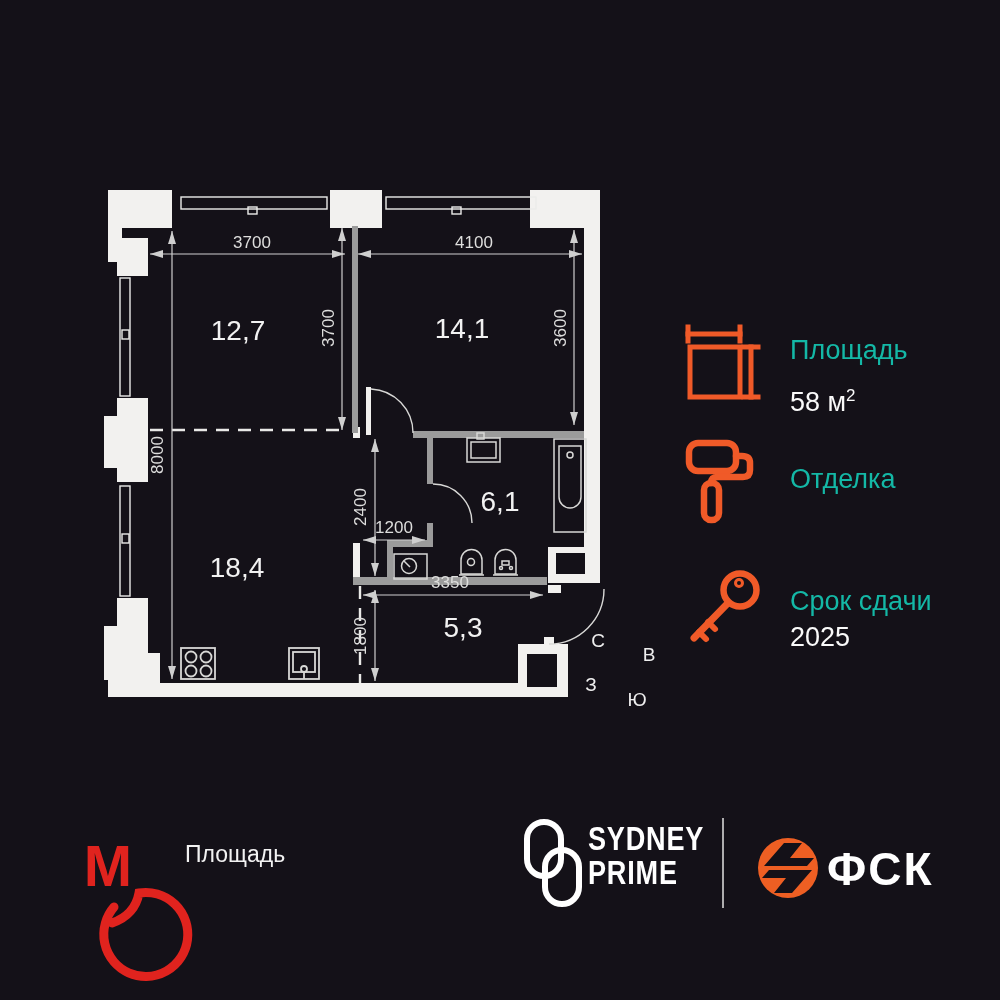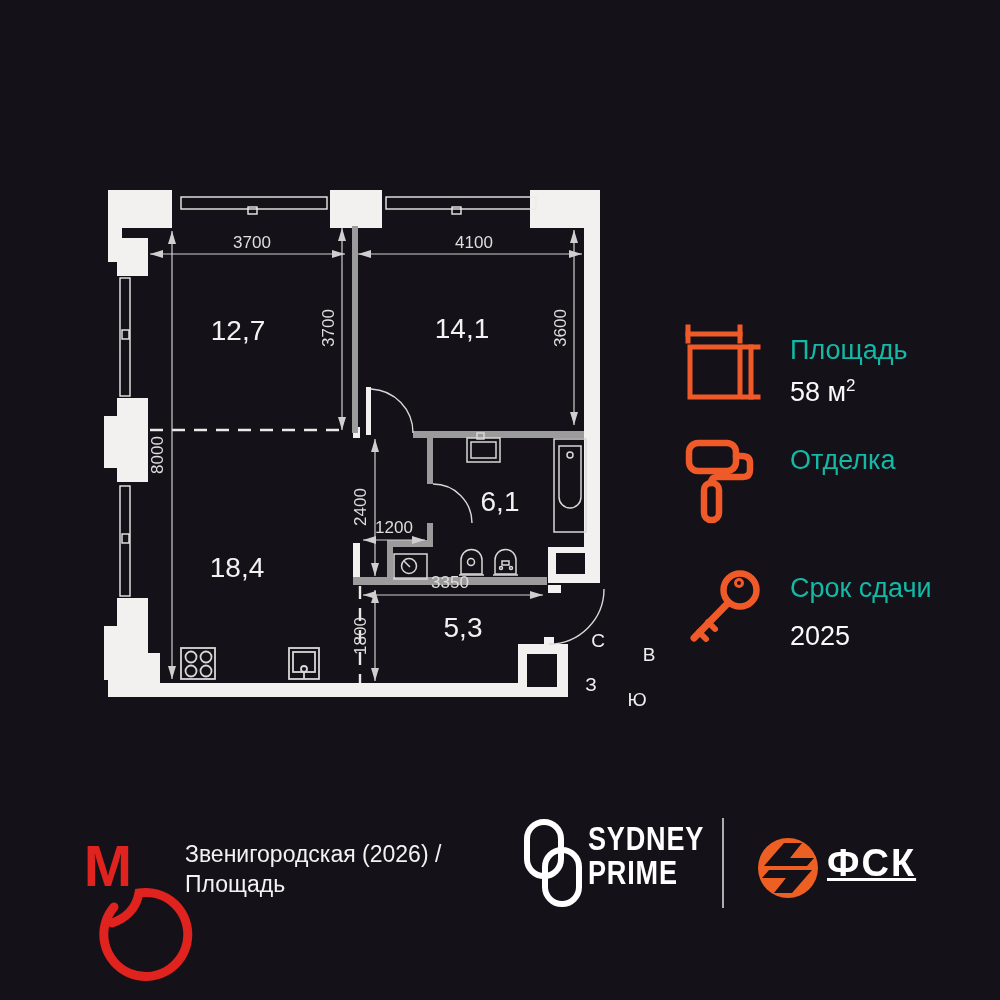--- a/index.html
+++ b/index.html
@@ -7,29 +7,29 @@
        font-family:"Liberation Sans","DejaVu Sans",sans-serif;}
   #stage{position:absolute;inset:0;width:904px;height:1000px;}
   svg{position:absolute;left:0;top:0;}
   svg text{font-family:"Liberation Sans","DejaVu Sans",sans-serif;}
   .room-label{fill:#f2f2f2;font-size:28px;}
   .dim-label{fill:#dededd;font-size:17px;}
   .compass-letter{fill:#efefef;font-size:19px;}
   .overlay{position:absolute;color:#fff;}
   .info-item{position:absolute;left:790px;width:210px;}
   .info-label{color:#14b8a6;font-size:27px;line-height:32px;}
-  .info-value{color:#fafafa;font-size:27px;line-height:33px;margin-top:3px;}
+  .info-value{color:#fafafa;font-size:27px;line-height:33px;margin-top:13px;}
   .info-value sup{font-size:17px;}
   .metro-text{position:absolute;left:185px;top:839px;color:#f2f2f2;
               font-size:23px;line-height:30px;}
   .sydney-text{position:absolute;left:588px;top:822px;color:#ffffff;
                font-weight:bold;font-size:33px;line-height:34px;
                transform:scaleX(.82);transform-origin:left top;letter-spacing:1px;}
   .fsk-text{position:absolute;left:827px;top:842px;color:#ffffff;
-            font-weight:bold;font-size:38px;letter-spacing:2px;text-decoration:underline;}
+            font-weight:bold;font-size:46px;letter-spacing:2px;}
 </style>
 </head>
 <body>
 
 <div id="stage">
 
 <svg width="1000" height="1000" viewBox="0 0 1000 1000">
 
   <g fill="#F2F1EF">
     <rect x="108" y="190" width="64" height="38"></rect>
@@ -232,31 +232,30 @@
     <polygon points="764,866 784,843 802,843 790,858 814,858 807,866" fill="#141118"></polygon>
     <polygon points="812,870 792,893 774,893 786,878 762,878 769,870" fill="#141118"></polygon>
   </g>
 </svg>
 
 <div class="overlay info-item" style="top:334px">
   <div class="info-label">Площадь</div>
   <div class="info-value"><span>58 м</span><sup>2</sup></div>
 </div>
 
-<div class="overlay info-item" style="top:444px">
+<div class="overlay info-item" style="top:463px">
   <div class="info-label">Отделка</div>
 </div>
 
-<div class="overlay info-item" style="top:572px">
+<div class="overlay info-item" style="top:585px">
   <div class="info-label">Срок сдачи</div>
-  <div class="info-value" style="margin-top:16px">2025</div>
+  <div class="info-value" style="margin-top:4px">2025</div>
 </div>
 
 <div class="metro-text">
-  <div>Звенигородская (2026) /</div>
   <div>Площадь</div>
 </div>
 
 <div class="sydney-text">
   <div>SYDNEY</div>
   <div>PRIME</div>
 </div>
 
 <div class="fsk-text">ФСК</div>
 

